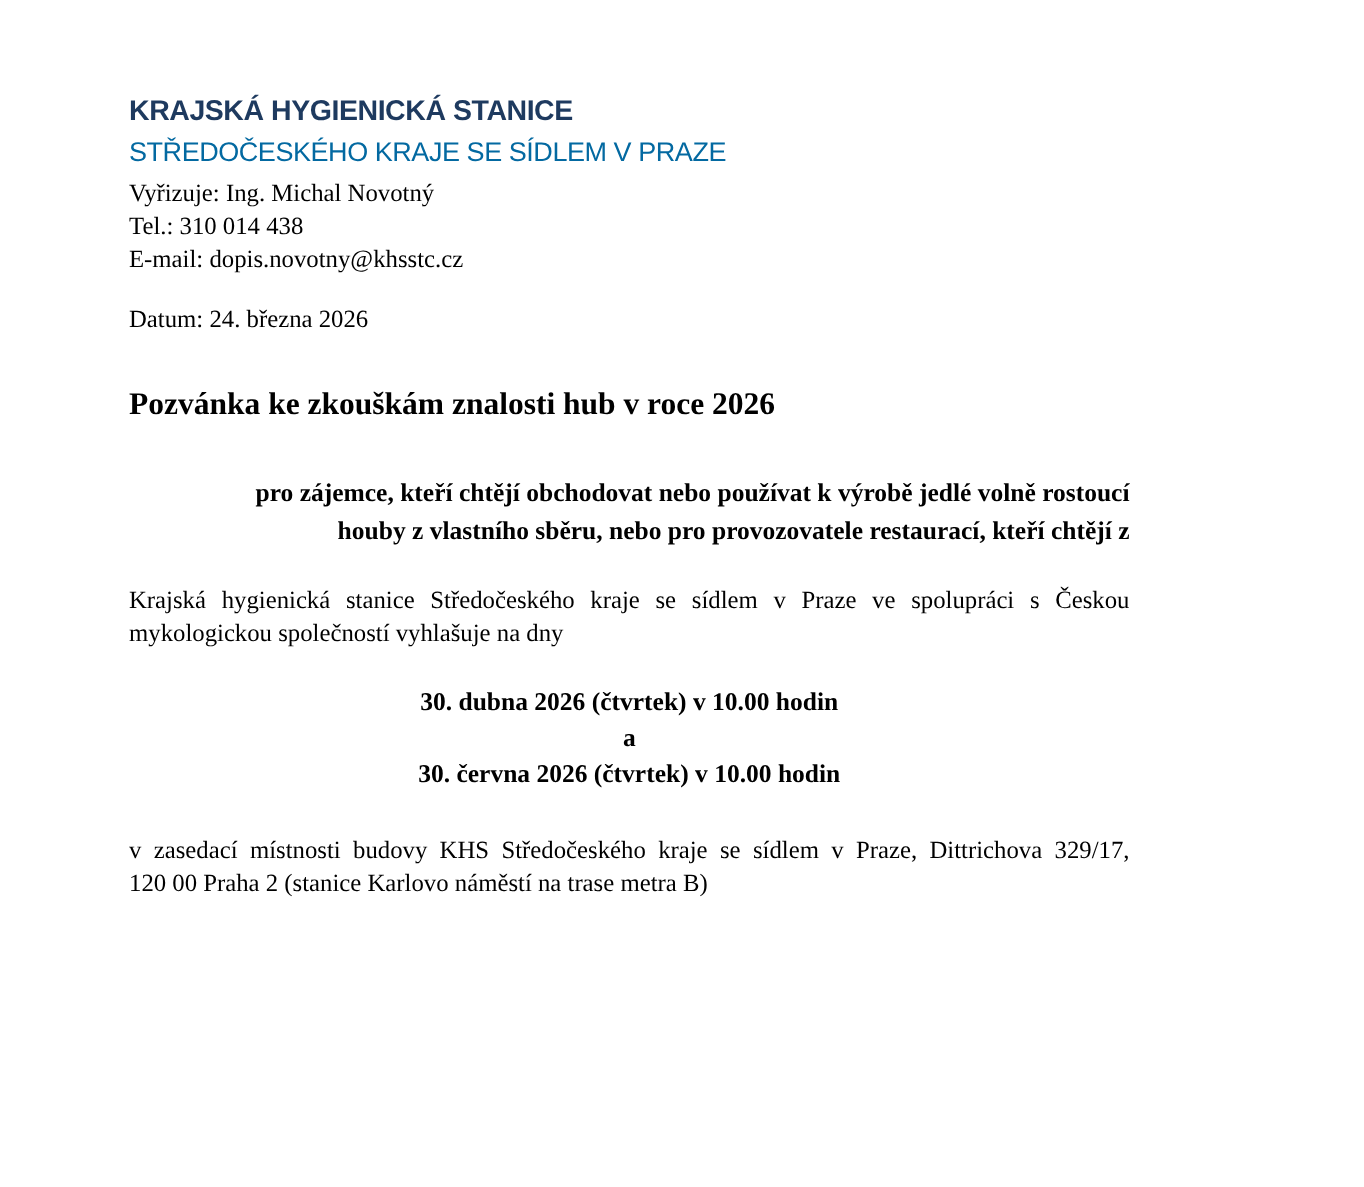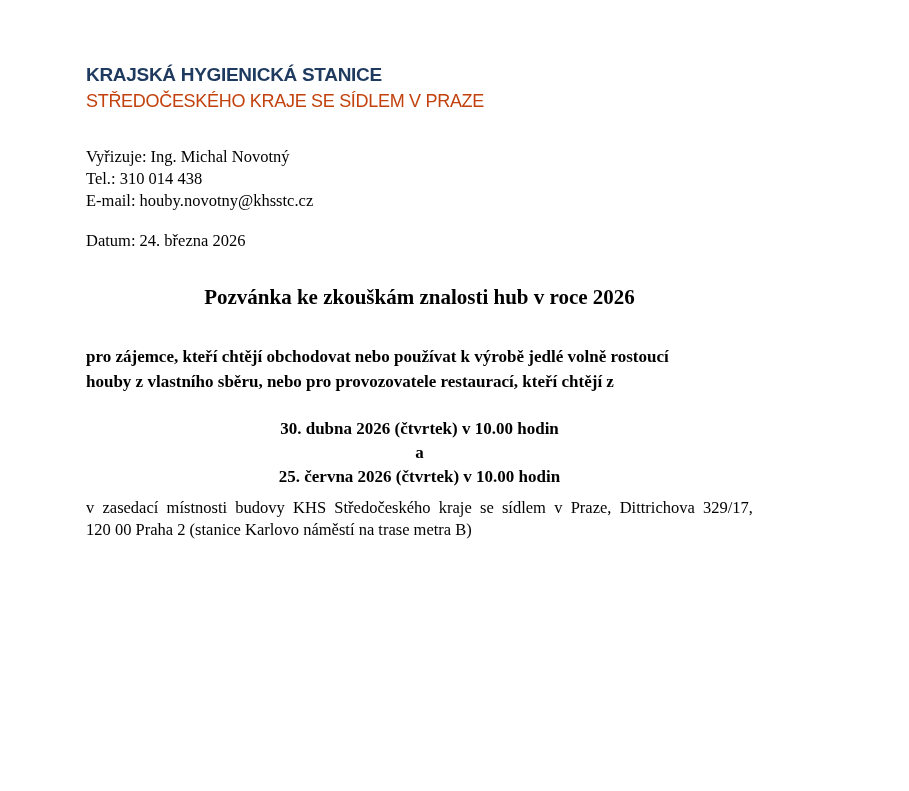--- a/index.html
+++ b/index.html
@@ -40,96 +40,100 @@
 
   
   .ref-block p {
     margin: 0;
     font-size: 16.5px;
     line-height: 22px;
     white-space: pre-wrap;
   }
   .ref-group-1 { margin-top: 48px; }
   .ref-group-2 { margin-top: 19px; }
-  .ref-group-3 { margin-top: 32px; }
+  .ref-group-3 { margin-top: 4px; }
   .ref-group-4 { margin-top: 18px; }
 
   
   .doc-title {
     margin-top: 31px;
     font-size: 21px;
     font-weight: bold;
     line-height: 29px;
-    text-align: center;
+    text-align: left;
   }
 
   
   .subtitle {
     margin-top: 32px;
     font-size: 17px;
     font-weight: bold;
     line-height: 25px;
   }
 
   
   .body-par {
     margin-top: 23px;
     font-size: 16.5px;
     line-height: 22px;
   }
-  .location-par { margin-top: 8px; }
+  .location-par { margin-top: 28px; }
 
   
   .dates-block {
     margin-top: 23px;
     font-size: 17px;
     font-weight: bold;
     line-height: 24px;
     text-align: center;
   }
   .dates-block p { margin: 0; }
 
   
   .ln-just { text-align: justify; text-align-last: justify; }
   .ln-last { text-align: left; }
-  .ln-center { text-align: left; }
+  .ln-center { text-align: right; }
 </style>
 </head>
 <body>
 
 <div class="page">
 
   <header class="letterhead">
     <div class="lh-org" style="color: rgb(30, 58, 95);">KRAJSKÁ HYGIENICKÁ STANICE</div>
-    <div class="lh-region" style="color: #c2410c;">STŘEDOČESKÉHO KRAJE SE SÍDLEM V PRAZE</div>
+    <div class="lh-region" style="color: #0369a1;">STŘEDOČESKÉHO KRAJE SE SÍDLEM V PRAZE</div>
   </header>
 
   <section class="ref-block">
     <div class="ref-group-3">
       <p>Vyřizuje: Ing. Michal Novotný</p>
       <p>Tel.: 310 014 438</p>
-      <p>E-mail: houby.novotny@khsstc.cz</p>
+      <p>E-mail: dopis.novotny@khsstc.cz</p>
     </div>
     <div class="ref-group-4">
       <p>Datum: 24. března 2026</p>
     </div>
   </section>
 
   <h1 class="doc-title">Pozvánka ke zkouškám znalosti hub v roce 2026</h1>
 
   <section class="subtitle">
       <div class="ln-center">pro zájemce, kteří chtějí obchodovat nebo používat k výrobě jedlé volně rostoucí</div>
       <div class="ln-center">houby z vlastního sběru, nebo pro provozovatele restaurací, kteří chtějí z</div>
     </section>
 
+  <section class="body-par">
+      <div class="ln-just">Krajská hygienická stanice Středočeského kraje se sídlem v Praze ve spolupráci s Českou</div>
+      <div class="ln-last">mykologickou společností vyhlašuje na dny</div>
+    </section>
 
   <section class="dates-block">
     <p>30. dubna 2026 (čtvrtek) v 10.00 hodin</p>
     <p>a</p>
-    <p>25. června 2026 (čtvrtek) v 10.00 hodin</p>
+    <p>30. června 2026 (čtvrtek) v 10.00 hodin</p>
   </section>
 
   <section class="body-par location-par">
       <div class="ln-just">v zasedací místnosti budovy KHS Středočeského kraje se sídlem v Praze, Dittrichova 329/17,</div>
       <div class="ln-last">120 00 Praha 2 (stanice Karlovo náměstí na trase metra B)</div>
     </section>
 
 </div>
 
 </body></html>

